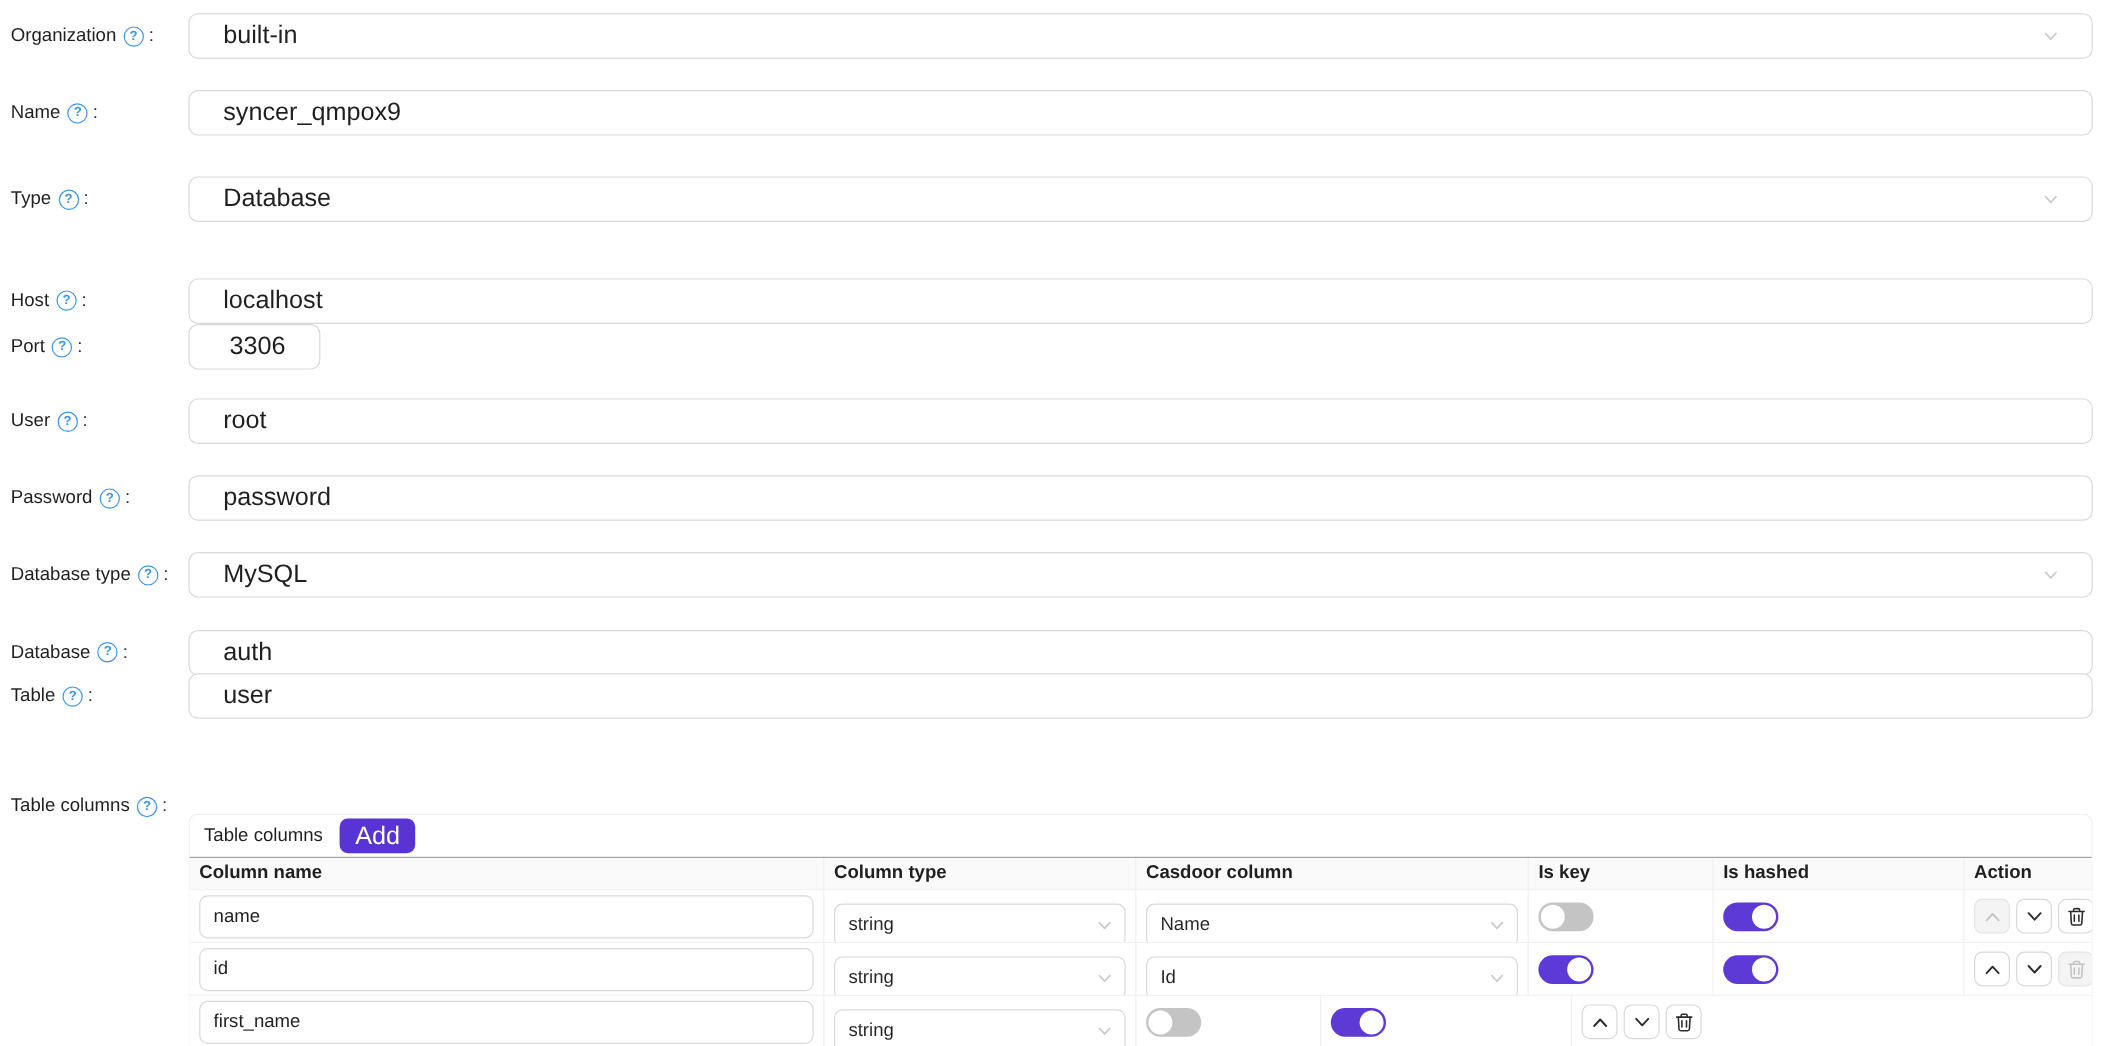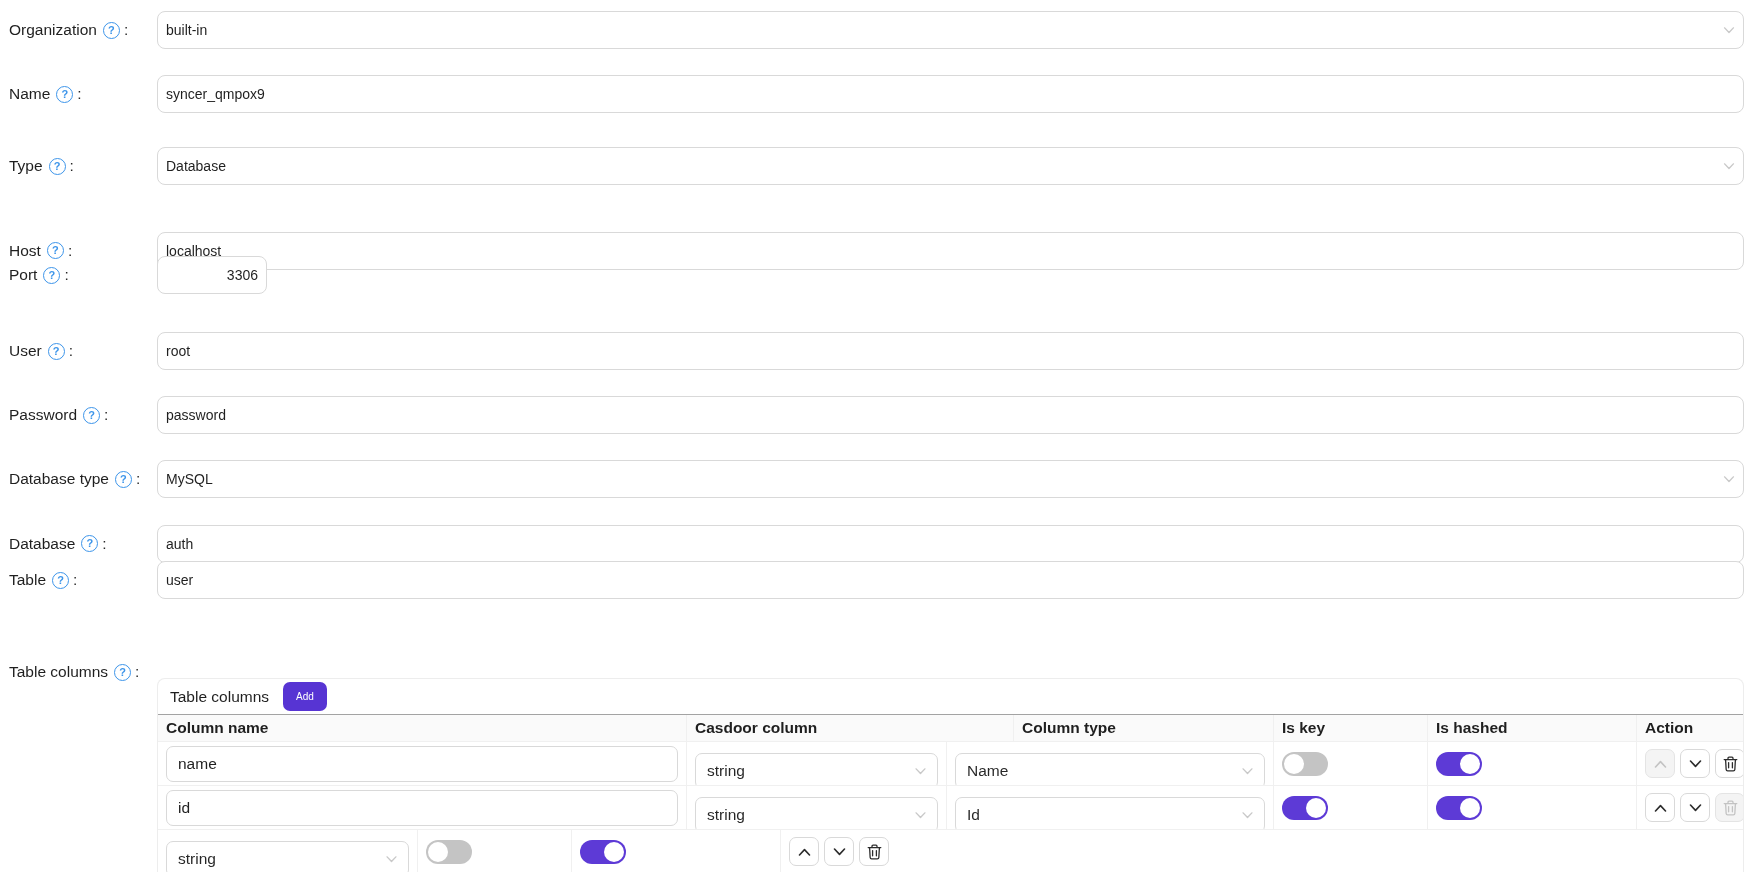--- a/index.html
+++ b/index.html
@@ -15,36 +15,36 @@
   .label-text { color:rgba(0,0,0,.88); }
   .help-icon {
     width:17px; height:17px; margin:0 4px 0 6px; border-radius:50%;
     border:1.4px solid var(--help,#3d95ea); color:var(--help,#3d95ea);
     font-size:11px; font-weight:bold; line-height:1;
     display:inline-flex; align-items:center; justify-content:center;
   }
   .control { position:absolute; left:157px; top:0; }
   .ant-input, .ant-select {
     height:38px; width:1587px; border:1px solid #d9d9d9; border-radius:8px;
-    background:#fff; font-family:inherit; font-size:14px; color:rgba(0,0,0,.88);
-    padding:0 8px; outline:none;
+    background:#fff; font-family:inherit; font-size:21px; color:rgba(0,0,0,.88);
+    padding:0 28px; outline:none;
   }
   .ant-input.small { width:110px;text-align:right; }
   .ant-select { display:flex; align-items:center; justify-content:space-between; cursor:pointer; }
   .chevron { display:inline-flex; color:#c9c9c9; margin-left:8px; flex:0 0 auto; }
   
   .panel {
     position:absolute; left:157px; top:678px; width:1587px; height:195px;
     border:1px solid #ededed; border-bottom:none; border-radius:8px 8px 0 0; background:#fff;
   }
   .panel-titlebar { height:35px; display:flex; align-items:center; padding-left:12px; }
   .panel-title { color:rgba(0,0,0,.88); }
   .add-btn {
     margin-left:14px; height:29px; padding:0 13px; border:none; border-radius:7px;
-    background:var(--primary,#5734d3); color:#fff; font-family:inherit; font-size:10px; cursor:pointer;
+    background:var(--primary,#5734d3); color:#fff; font-family:inherit; font-size:21px; cursor:pointer;
   }
   .t-header { display:flex; height:28px; background:#fafafa; border-top:1px solid #a3a3a3; border-bottom:1px solid #f0f0f0; }
   .t-header .t-cell { font-weight:bold; color:rgba(0,0,0,.88); }
   .t-row { display:flex; height:44px; border-bottom:1px solid #f0f0f0; background:#fff; }
   .t-cell { display:flex; align-items:center; padding:0 8px; border-right:1px solid #f0f0f0; overflow:hidden; }
   .c1 { width:529px; } .c2 { width:260px; } .c3 { width:327px; }
   .c4 { width:154px; } .c5 { width:209px; } .c6 { flex:1; border-right:none; }
   .cell-input {
     width:100%; height:36px; border:1px solid #d9d9d9; border-radius:7px;
     padding:0 11px; font-family:inherit; font-size:15.5px; color:rgba(0,0,0,.88); outline:none; background:#fff;
@@ -119,21 +119,21 @@
 
   <div class="form-row" style="top: 203.6px; margin-top: 28px;">
     <div class="form-label">
       <span class="label-text">Host</span>
       <span class="help-icon">?</span>
       <span class="label-colon">:</span>
     </div>
     <div class="control"><input class="ant-input" readonly="" value="localhost" style=""></div>
   </div>
 
-  <div class="form-row" style="top: 256px;">
+  <div class="form-row" style="top: 270px;">
     <div class="form-label">
       <span class="label-text">Port</span>
       <span class="help-icon">?</span>
       <span class="label-colon">:</span>
     </div>
     <div class="control"><input class="ant-input small" readonly="" value="3306" style=""></div>
   </div>
 
   <div class="form-row" style="top: 332px;">
     <div class="form-label">
@@ -196,22 +196,22 @@
     <span class="label-colon">:</span>
   </div>
 
   <div class="panel">
     <div class="panel-titlebar">
       <span class="panel-title">Table columns</span>
       <button class="add-btn">Add</button>
     </div>
     <div class="t-header">
       <div class="t-cell c1">Column name</div>
+      <div class="t-cell c2">Column type</div>
       <div class="t-cell c3">Casdoor column</div>
-      <div class="t-cell c2">Column type</div>
       <div class="t-cell c4">Is key</div>
       <div class="t-cell c5">Is hashed</div>
       <div class="t-cell c6">Action</div>
     </div>
     <div id="table-body">
   <div class="t-row">
     <div class="t-cell c1">
       <input class="cell-input" readonly="" value="name" style="">
     </div>
     <div class="t-cell c2">
@@ -316,20 +316,23 @@
      <path d="M1.2 3.6h12.6"></path>
                 <path d="M5 3.4V2.2c0-.6.5-1 1-1h3c.5 0 1 .4 1 1v1.2"></path>
      <path d="M2.6 3.8l.55 9.7c.05.8.7 1.4 1.5 1.4h5.7c.8 0 1.45-.6 1.5-1.4l.55-9.7"></path>
      <path d="M5.6 6.6v5.2M9.4 6.6v5.2"></path>
    </svg>
             </button>
     </div>
   </div>
 
   <div class="t-row">
+    <div class="t-cell c1">
+      <input class="cell-input" readonly="" value="first_name" style="">
+    </div>
     <div class="t-cell c2">
       <div class="cell-select">
         <span class="sel-value">string</span>
         <span class="chevron">
                 <svg width="11" height="7" viewBox="0 0 12 8" fill="none">
      <path d="M1 1l5 5.4L11 1" stroke="#c9c9c9" stroke-width="1.6" stroke-linecap="round" stroke-linejoin="round"></path>
    </svg>
               </span>
       </div>
     </div>

